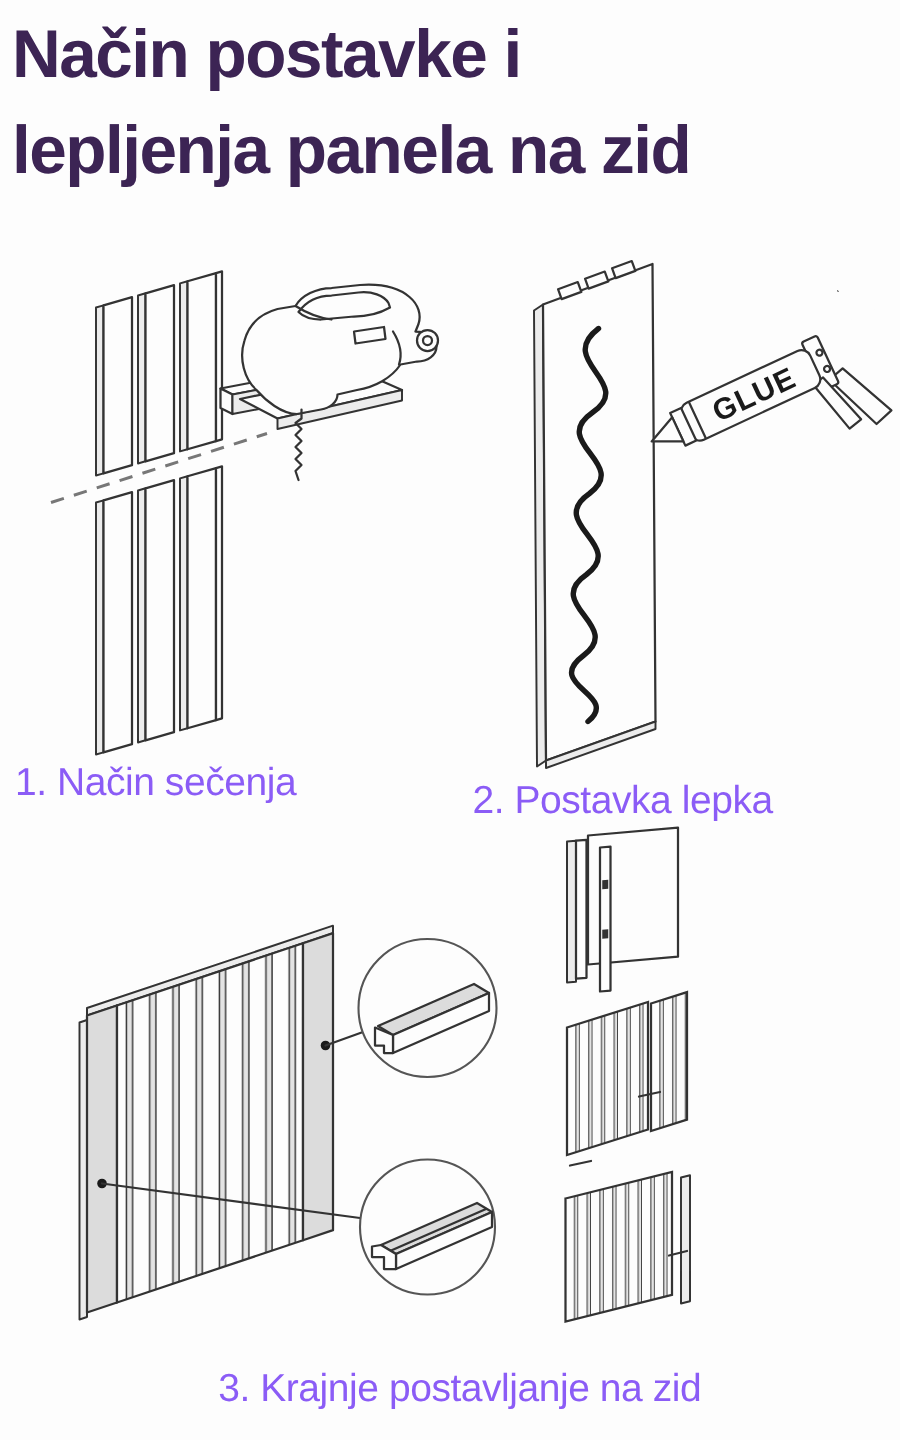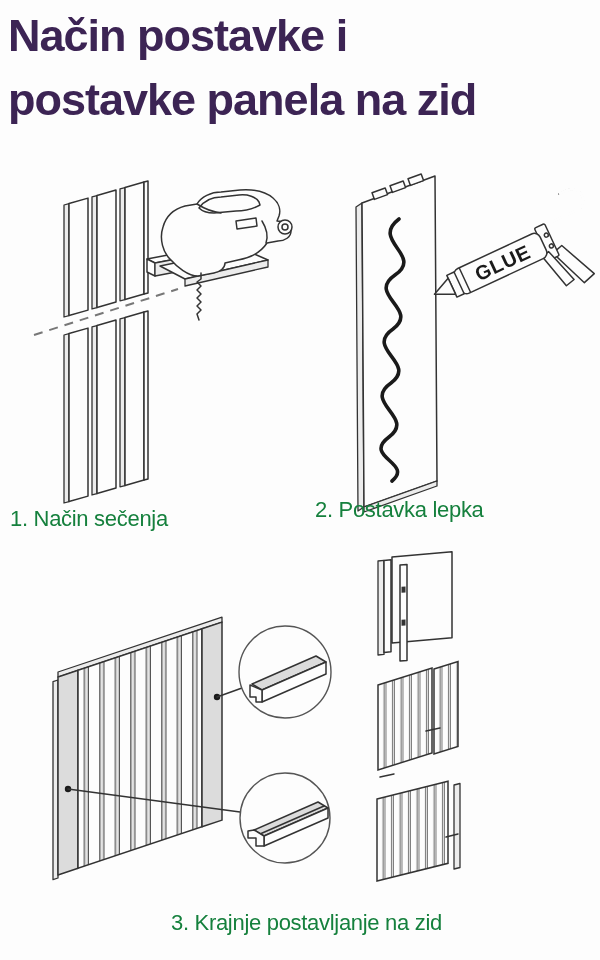--- a/index.html
+++ b/index.html
@@ -7,42 +7,42 @@
     position:relative;width:600px;height:960px;overflow:hidden;
     background:#fdfdfd;
     font-family:"Liberation Sans","DejaVu Sans",sans-serif;
   }
   .title{
     position:absolute;left:8px;top:4px;width:592px;
     font-size:45px;line-height:64px;font-weight:bold;
     letter-spacing:-1px;color:#3c2454;
   }
   .caption{
-    position:absolute;font-size:22px;color:#15803d;letter-spacing:-0.3px;
+    position:absolute;font-size:26px;color:#8b5cf6;letter-spacing:-0.3px;
     white-space:nowrap;
   }
   .cap1{left:10px;top:506px;}
-  .cap2{left:315px;top:497px;}
+  .cap2{left:315px;top:518px;}
   .cap3{left:0;right:0;top:910px;text-align:center;padding-left:13px;}
   .fig{position:absolute;}
   svg{display:block;}
   svg *{vector-effect:non-scaling-stroke;}
   .ln{fill:none;stroke:#333;stroke-width:1.5;stroke-linejoin:round;stroke-linecap:round;}
   .wh{fill:#fdfdfd;stroke:#333;stroke-width:1.5;stroke-linejoin:round;}
   .gy{fill:#dcdcdc;stroke:#333;stroke-width:1.5;stroke-linejoin:round;}
   .lgy{fill:#ececec;stroke:#333;stroke-width:1.3;stroke-linejoin:round;}
 </style>
 </head>
 <body>
 
 <div class="page">
 
   <div class="title">
     <div>Način postavke i</div>
-    <div>postavke panela na zid</div>
+    <div>lepljenja panela na zid</div>
   </div>
 
   <div class="fig" style="left:0;top:163px;">
     <svg width="300" height="350" viewBox="0 0 300 350">
 
       <g transform="translate(64,42) skewY(-16)">
         <rect class="lgy" x="0" y="0" width="5" height="112"></rect>
         <rect class="wh" x="5" y="0" width="19" height="112"></rect>
         <rect class="lgy" x="28" y="0" width="5" height="112"></rect>
         <rect class="wh" x="33" y="0" width="19" height="112"></rect>

